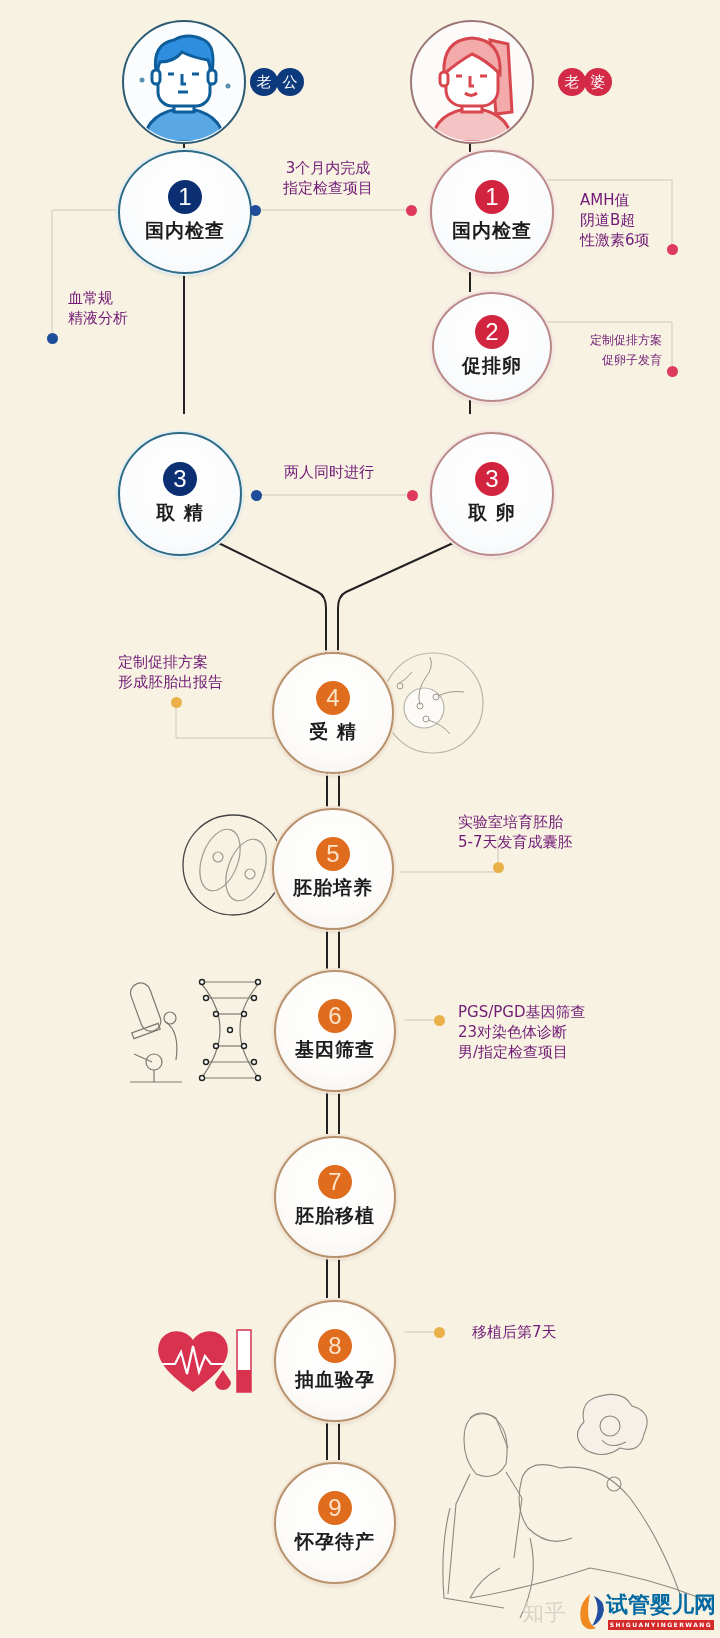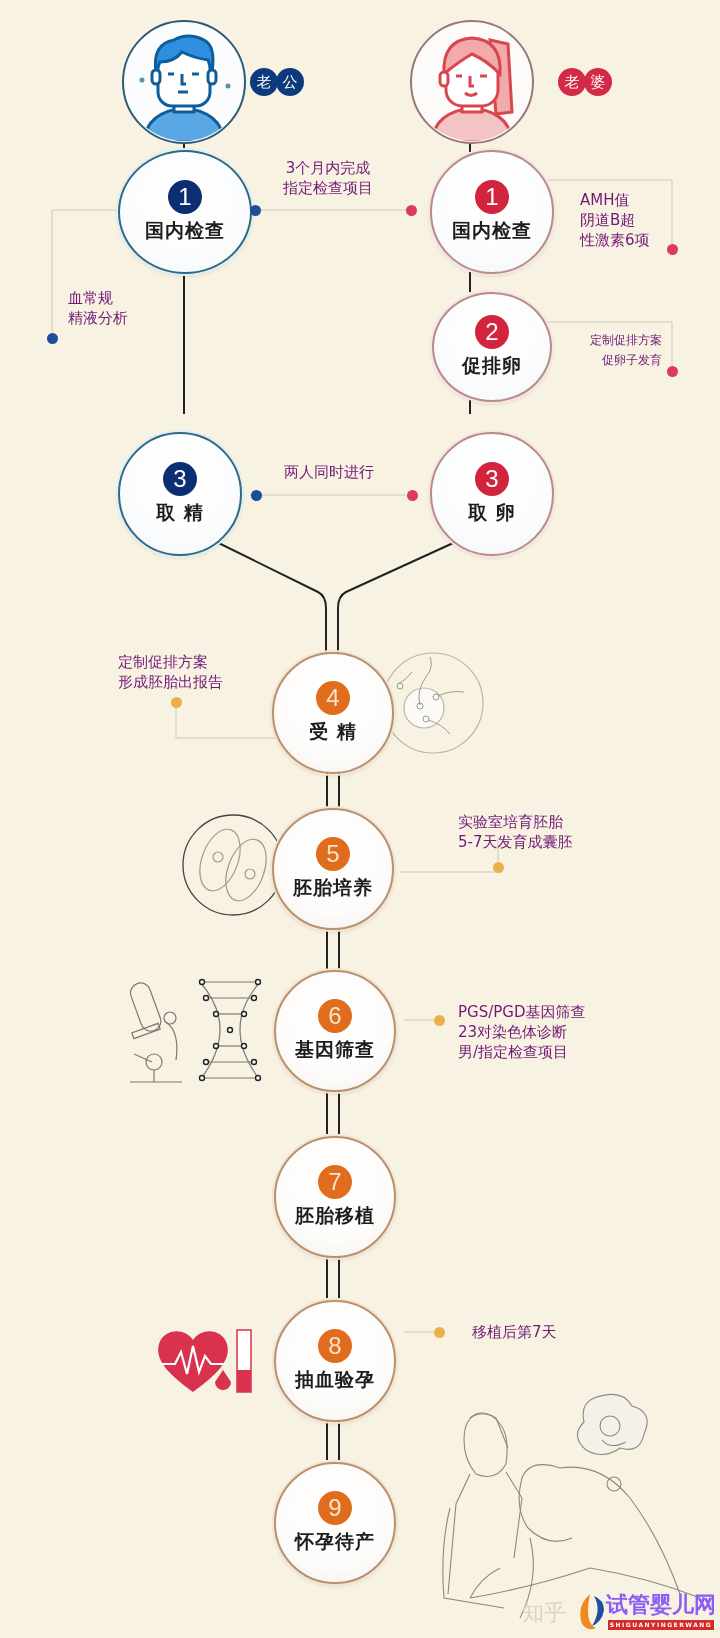--- a/index.html
+++ b/index.html
@@ -298,15 +298,15 @@
   <div class="num num-orange">9</div>
   <div class="step-title">怀孕待产</div>
 </div>
 
 <div class="abs" style="left:522px;top:1598px;font-size:22px;color:#d9d3c6;">知乎</div>
 <div class="abs" style="left:576px;top:1588px;width:140px;height:46px;">
   <svg class="abs" style="left:0;top:4px" width="30" height="38">
     <path d="M14 2 q-14 12 -8 30 q6 8 14 4 q-12 -4 -6 -34 Z" fill="#f08a20"></path>
     <path d="M18 4 q8 14 -2 30 q10 -4 12 -16 q0 -10 -10 -14 Z" fill="#1f4ea3"></path>
   </svg>
-  <div class="abs" style="left:30px;top:2px;font-size:22px;font-weight:bold;color:#8b5cf6;font-family:'DejaVu Serif',serif;white-space:nowrap;">试管婴儿网</div>
+  <div class="abs" style="left:30px;top:2px;font-size:22px;font-weight:bold;color:#0369a1;font-family:'DejaVu Serif',serif;white-space:nowrap;">试管婴儿网</div>
   <div class="abs" style="left:32px;top:32px;width:106px;height:10px;background:#d52a2a;color:#fff;font-size:6px;letter-spacing:1.5px;text-align:center;line-height:10px;font-weight:bold;">SHIGUANYINGERWANG</div>
 </div>
 
 </body></html>

